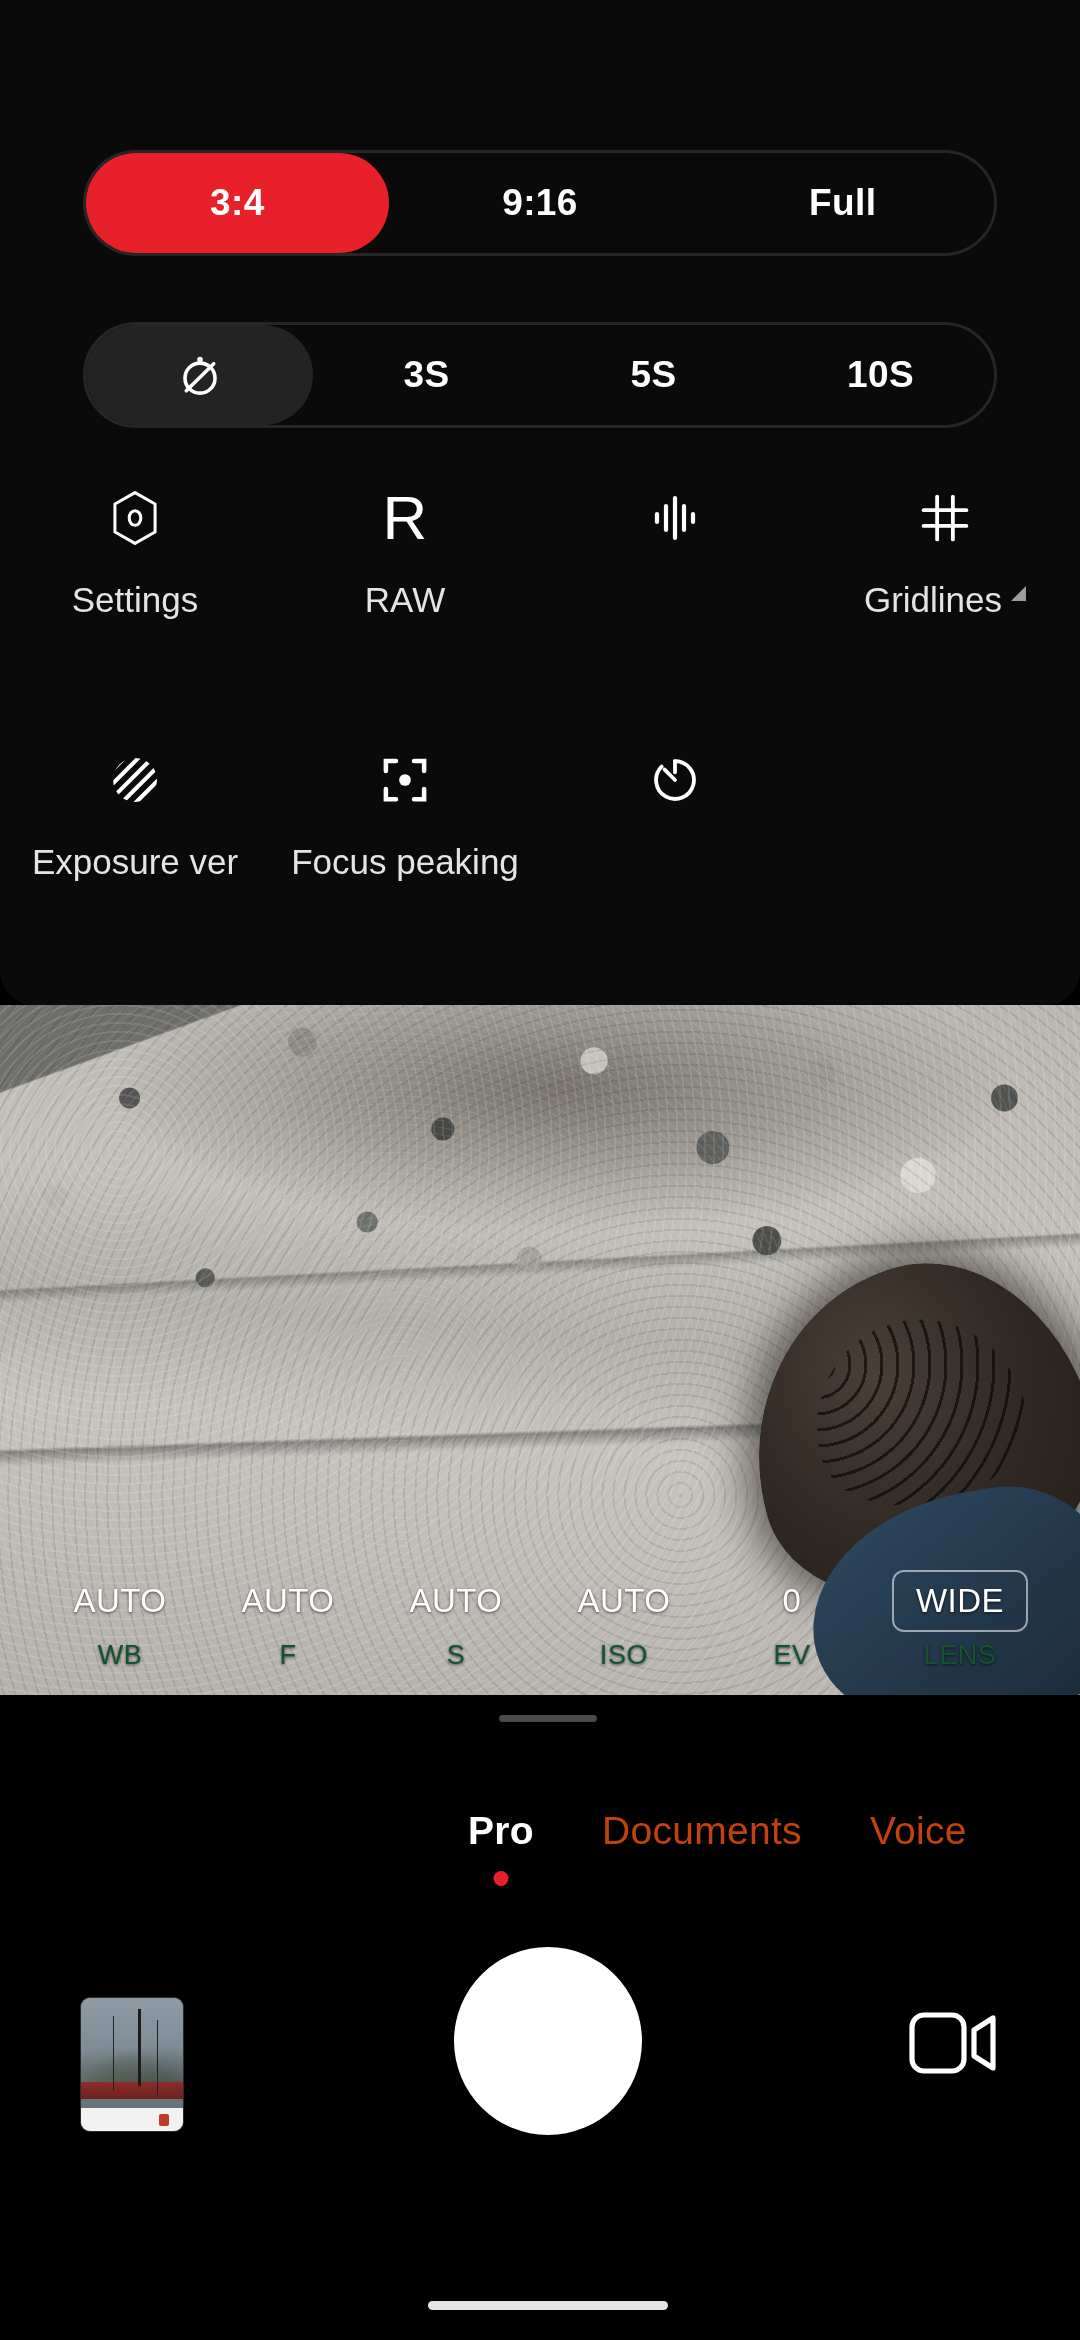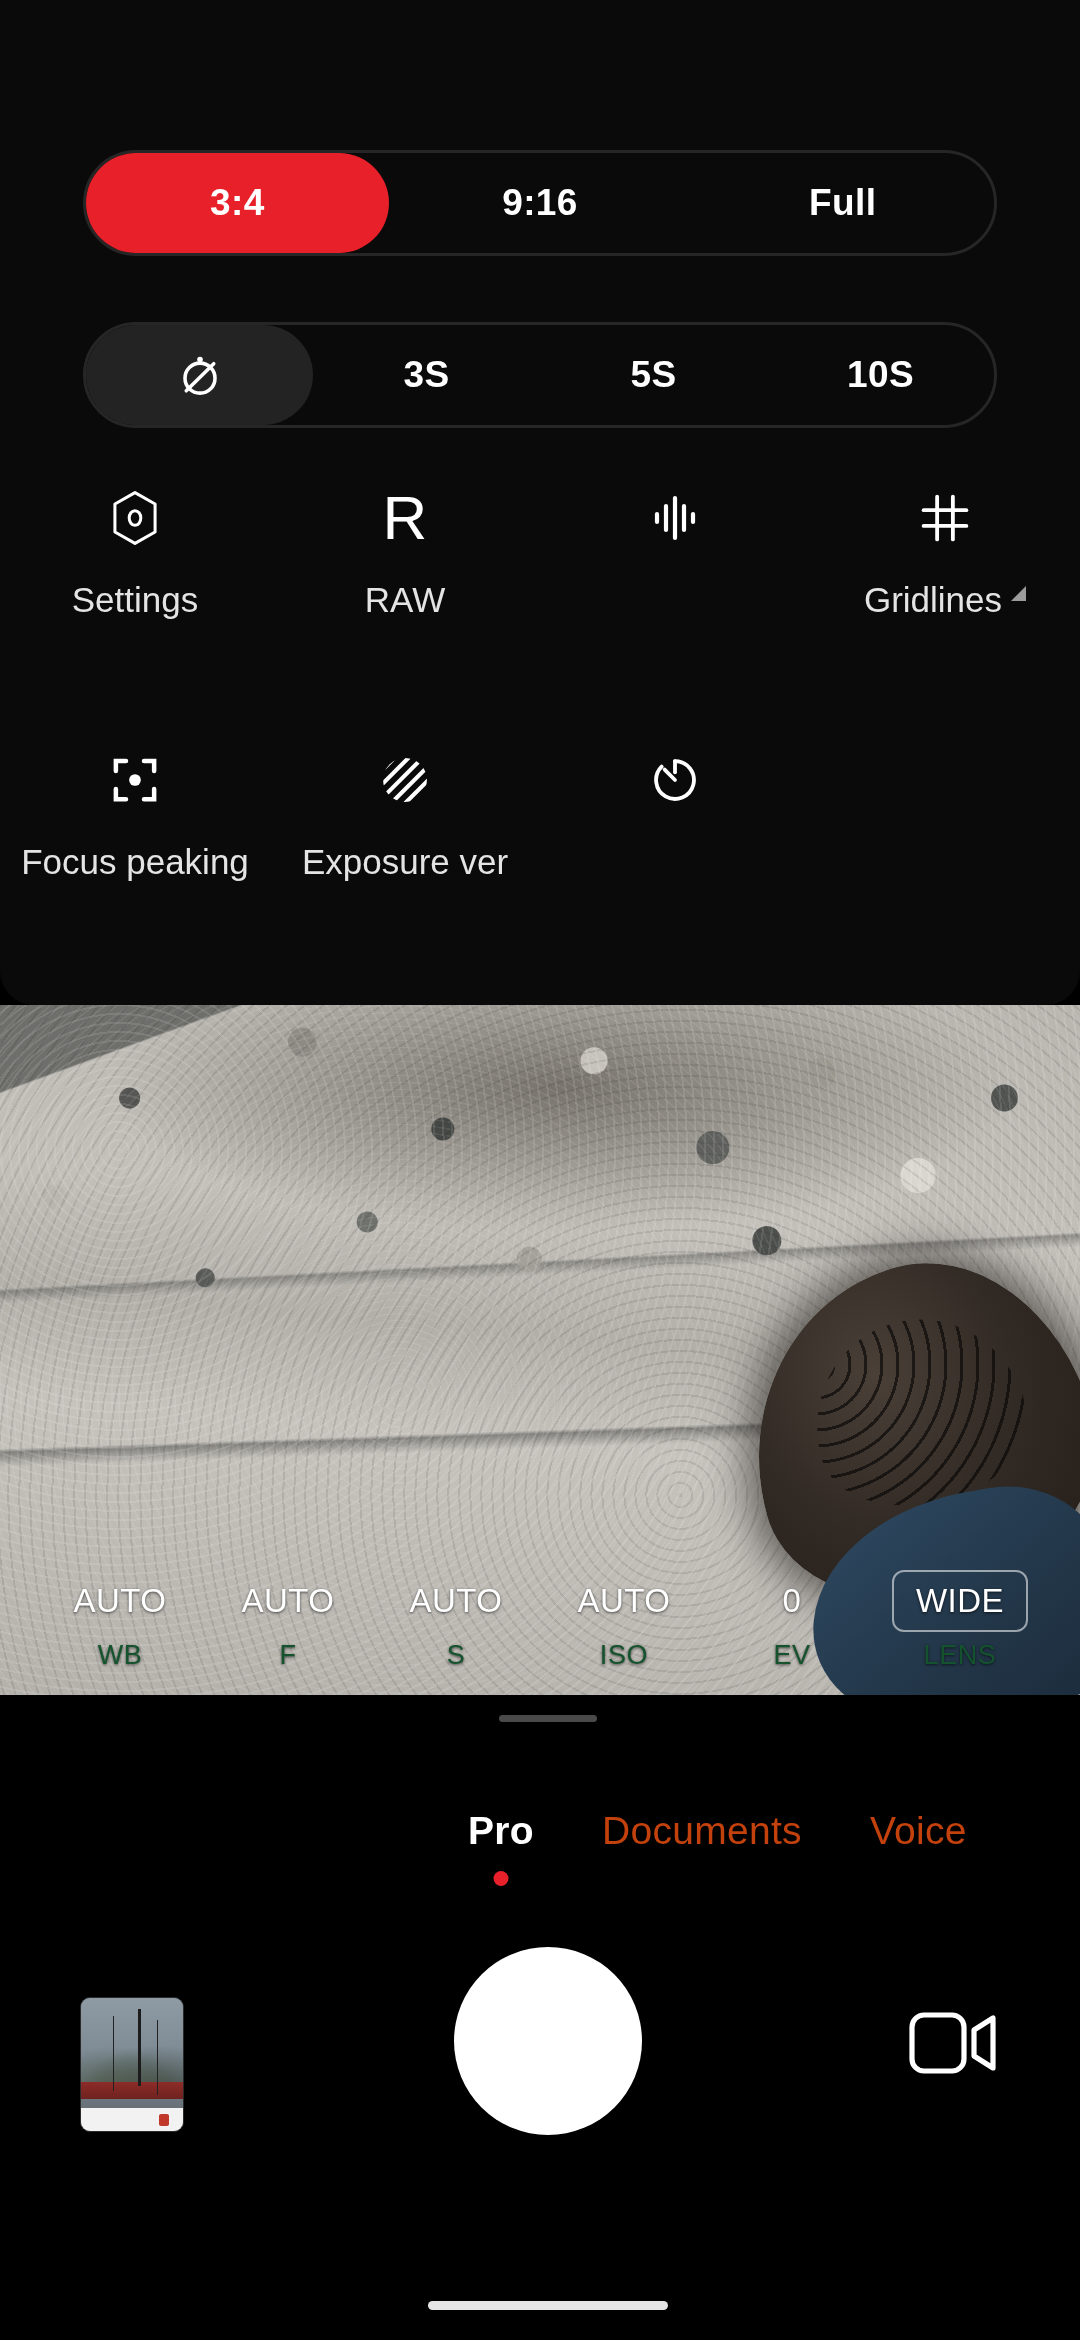--- a/index.html
+++ b/index.html
@@ -315,35 +315,20 @@
             <span class="feat-caret"></span>
           </div>
         </div>
 
       </div>
 
       <div class="feat-row">
 
         <div class="feat-cell">
           <div class="feat-icon">
-            <svg width="54" height="54" viewBox="0 0 24 24" fill="none" stroke="#fff" stroke-width="2" stroke-linecap="round">
-              <path d="M3.5 8V3.5H8"></path>
-                <path d="M16 3.5h4.5V8"></path>
-              <path d="M20.5 16v4.5H16"></path>
-                <path d="M8 20.5H3.5V16"></path>
-              <circle cx="12" cy="12" r="2.6" fill="#fff" stroke="none"></circle>
-            </svg>
-          </div>
-          <div class="feat-label-wrap">
-            <span class="feat-label">Focus peaking</span>
-          </div>
-        </div>
-
-        <div class="feat-cell">
-          <div class="feat-icon">
             <svg width="56" height="56" viewBox="0 0 24 24">
               <defs>
                 <clipPath id="zclip">
                     <circle cx="12" cy="12" r="9.4"></circle>
                   </clipPath>
               </defs>
               <g clip-path="url(#zclip)" stroke="#fff" stroke-width="1.75">
                 <line x1="-4" y1="14" x2="14" y2="-4"></line>
                 <line x1="-1" y1="17" x2="17" y2="-1"></line>
                 <line x1="2" y1="20" x2="20" y2="2"></line>
@@ -353,20 +338,35 @@
               </g>
             </svg>
           </div>
           <div class="feat-label-wrap">
             <span class="feat-label">Exposure ver</span>
           </div>
         </div>
 
         <div class="feat-cell">
           <div class="feat-icon">
+            <svg width="54" height="54" viewBox="0 0 24 24" fill="none" stroke="#fff" stroke-width="2" stroke-linecap="round">
+              <path d="M3.5 8V3.5H8"></path>
+                <path d="M16 3.5h4.5V8"></path>
+              <path d="M20.5 16v4.5H16"></path>
+                <path d="M8 20.5H3.5V16"></path>
+              <circle cx="12" cy="12" r="2.6" fill="#fff" stroke="none"></circle>
+            </svg>
+          </div>
+          <div class="feat-label-wrap">
+            <span class="feat-label">Focus peaking</span>
+          </div>
+        </div>
+
+        <div class="feat-cell">
+          <div class="feat-icon">
             <svg width="54" height="54" viewBox="0 0 24 24" fill="none" stroke="#fff" stroke-width="1.7" stroke-linecap="round">
               <path d="M12 3.6a8.4 8.4 0 1 1-5.94 2.46"></path>
               <line x1="12" y1="3.6" x2="12" y2="8.6"></line>
               <line x1="12" y1="12" x2="7.4" y2="7.4"></line>
             </svg>
           </div>
         </div>
 
         <div class="feat-cell"></div>
 

